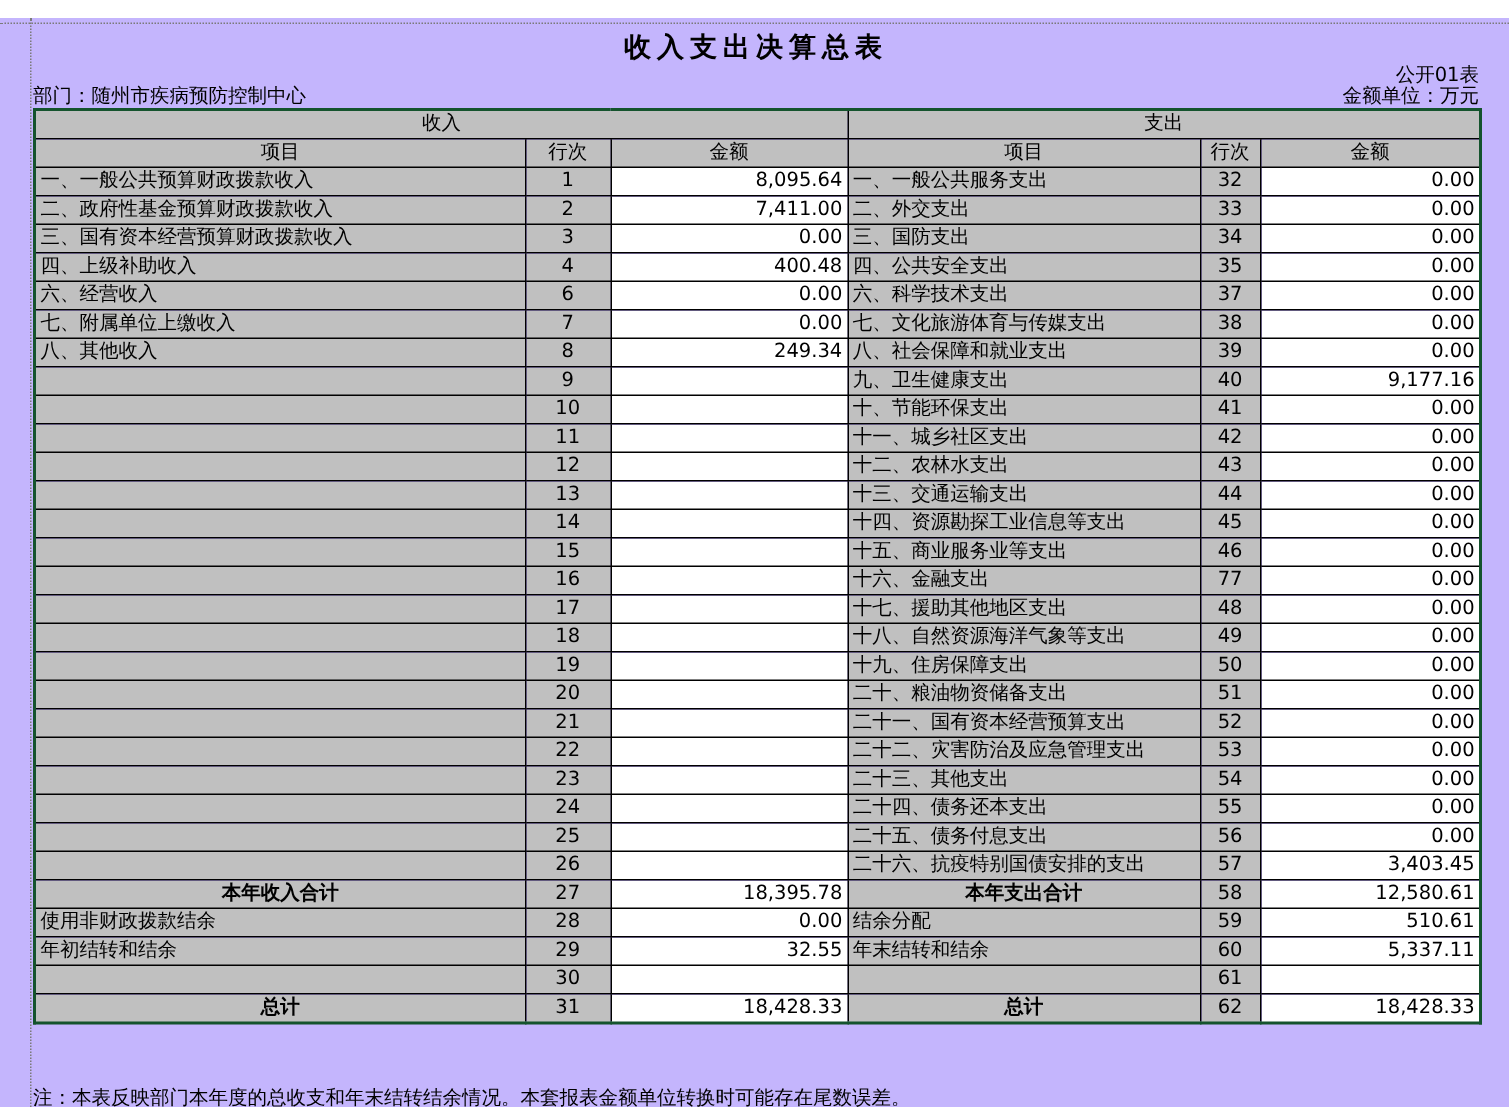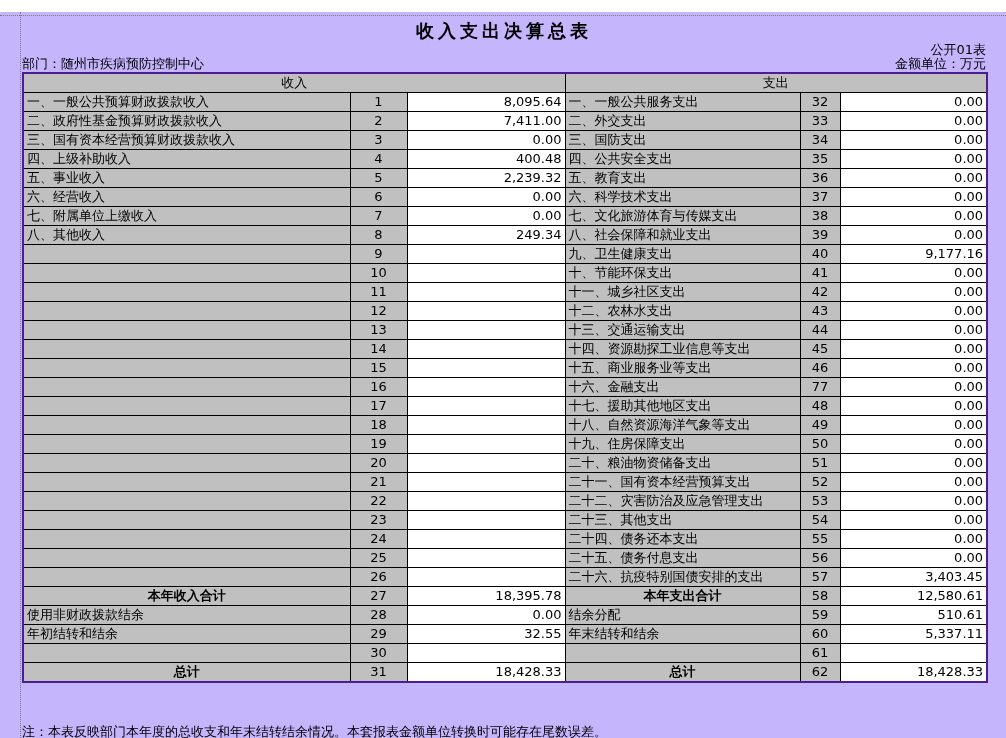--- a/index.html
+++ b/index.html
@@ -53,21 +53,21 @@
     display: flex;
     justify-content: space-between;
     font-size: 13px;
   }
   table.report {
     position: absolute;
     top: 60px; left: 22px;
     width: 964px;
     border-collapse: collapse;
     table-layout: fixed;
-    border: 2px solid #4c1d95;
+    border: 2px solid #14532d;
     font-size: 13px;
   }
   table.report th, table.report td {
     border: 1px solid #000;
     height: 18px;
     line-height: 18px;
     padding: 0 3px;
     overflow: hidden;
     white-space: nowrap;
   }
@@ -126,20 +126,28 @@
       <col style="width:158px">
       <col style="width:235px">
       <col style="width:40px">
       <col style="width:147px">
     </colgroup>
     <thead>
       <tr>
         <th colspan="3">收入</th>
         <th colspan="3">支出</th>
       </tr>
+      <tr>
+        <th>项目</th>
+        <th>行次</th>
+        <th>金额</th>
+        <th>项目</th>
+        <th>行次</th>
+        <th>金额</th>
+      </tr>
     </thead>
     <tbody>
         <tr>
           <td class="item">一、一般公共预算财政拨款收入</td>
           <td class="no">1</td>
           <td class="amt">8,095.64</td>
           <td class="item">一、一般公共服务支出</td>
           <td class="no">32</td>
           <td class="amt">0.00</td>
         </tr>
@@ -158,28 +166,20 @@
           <td class="item">三、国防支出</td>
           <td class="no">34</td>
           <td class="amt">0.00</td>
         </tr>
         <tr>
           <td class="item">四、上级补助收入</td>
           <td class="no">4</td>
           <td class="amt">400.48</td>
           <td class="item">四、公共安全支出</td>
           <td class="no">35</td>
-          <td class="amt">0.00</td>
-        </tr>
-        <tr>
-          <td class="item">五、事业收入</td>
-          <td class="no">5</td>
-          <td class="amt">2,239.32</td>
-          <td class="item">五、教育支出</td>
-          <td class="no">36</td>
           <td class="amt">0.00</td>
         </tr>
         <tr>
           <td class="item">六、经营收入</td>
           <td class="no">6</td>
           <td class="amt">0.00</td>
           <td class="item">六、科学技术支出</td>
           <td class="no">37</td>
           <td class="amt">0.00</td>
         </tr>

